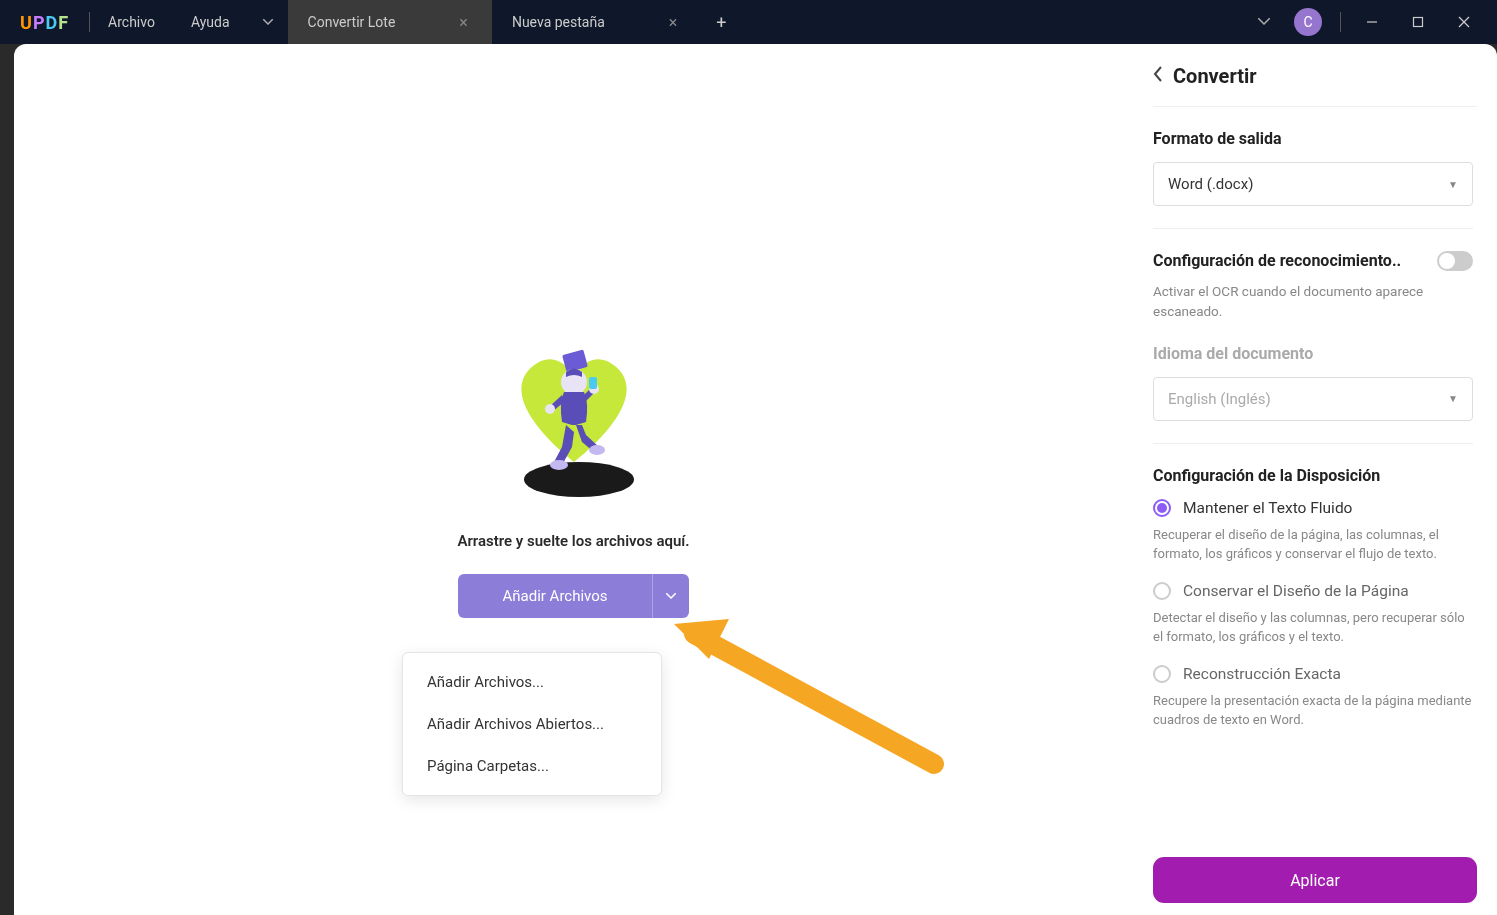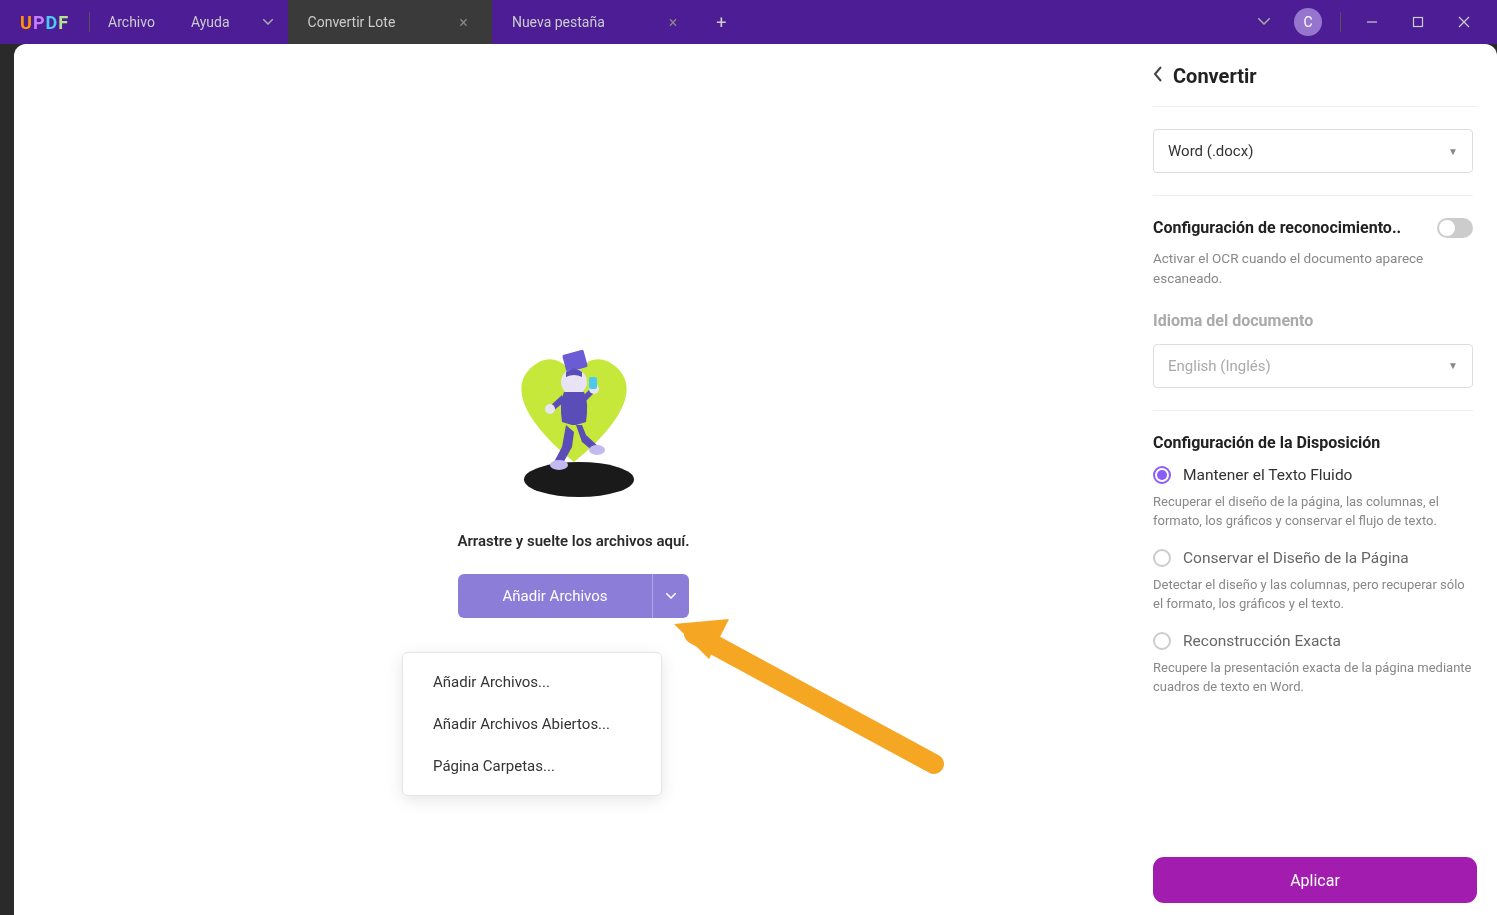--- a/index.html
+++ b/index.html
@@ -1,18 +1,18 @@
 <!DOCTYPE html>
 <html><head>
 <meta charset="utf-8">
 <style>
 * { margin: 0; padding: 0; box-sizing: border-box; font-family: -apple-system, BlinkMacSystemFont, "Segoe UI", Roboto, sans-serif; }
 body { background: #2a2a2a; width: 1497px; height: 915px; overflow: hidden; position: relative; }
 
-.titlebar { height: 44px; background: #4c1d95; display: flex; align-items: center; color: #ccc; font-size: 14px; }
+.titlebar { height: 44px; background: #0f172a; display: flex; align-items: center; color: #ccc; font-size: 14px; }
 .logo { padding: 0 20px; font-weight: bold; font-size: 18px; letter-spacing: 1px; }
 .logo .u { color: #ff9500; }
 .logo .p { color: #c77dff; }
 .logo .d { color: #4cc9f0; }
 .logo .f { color: #b5e48c; }
 .divider { width: 1px; height: 20px; background: #555; }
 .menu-item { padding: 0 18px; cursor: pointer; }
 .tab-row { display: flex; align-items: center; flex: 1; height: 100%; }
 .tab-dropdown { width: 40px; height: 100%; display: flex; align-items: center; justify-content: center; cursor: pointer; color: #aaa; }
 .tab { height: 100%; display: flex; align-items: center; padding: 0 20px; gap: 60px; cursor: pointer; position: relative; }
@@ -33,21 +33,21 @@
 .illustration { width: 180px; height: 160px; margin-bottom: 30px; position: relative; }
 .heart { position: absolute; width: 140px; height: 120px; left: 20px; top: 10px; }
 .shadow-blob { position: absolute; width: 110px; height: 35px; background: #1a1a1a; border-radius: 50%; bottom: 5px; left: 40px; }
 .person { position: absolute; width: 100px; height: 130px; left: 40px; top: 5px; }
 
 .drop-text { font-size: 15px; font-weight: 600; color: #2a2a2a; margin-bottom: 24px; }
 .add-btn-group { display: flex; background: #8b7dd8; border-radius: 6px; overflow: hidden; height: 44px; }
 .add-btn-main { padding: 0 44px; display: flex; align-items: center; color: white; font-size: 15px; cursor: pointer; border-right: 1px solid rgba(255,255,255,0.3); }
 .add-btn-caret { width: 36px; display: flex; align-items: center; justify-content: center; cursor: pointer; color: white; }
 
-.dropdown-menu { position: absolute; background: white; border: 1px solid #e5e5e5; border-radius: 6px; box-shadow: 0 4px 16px rgba(0,0,0,0.1); width: 260px; padding: 8px 6px; }
+.dropdown-menu { position: absolute; background: white; border: 1px solid #e5e5e5; border-radius: 6px; box-shadow: 0 4px 16px rgba(0,0,0,0.1); width: 260px; padding: 8px 0; }
 .dropdown-item { padding: 12px 24px; font-size: 15px; color: #333; cursor: pointer; }
 
 .arrow-annotation { position: absolute; pointer-events: none; }
 
 .side-header { display: flex; align-items: center; gap: 10px; padding-bottom: 18px; border-bottom: 1px solid #eee; }
 .side-back { cursor: pointer; color: #444; }
 .side-title { font-size: 20px; font-weight: 700; color: #222; }
 
 .section { margin-top: 22px; }
 .section-label { font-size: 16px; font-weight: 700; color: #222; margin-bottom: 14px; }
@@ -178,20 +178,21 @@
       <span class="side-back">
         <svg width="10" height="16" viewBox="0 0 10 16">
             <path d="M8 1 L2 8 L8 15" stroke="#444" stroke-width="2" fill="none"></path>
           </svg>
       </span>
       <span class="side-title">Convertir</span>
     </div>
 
     <div class="scroll-area">
       <div class="section">
+        <div class="section-label">Formato de salida</div>
         <div class="select-box">
           <span>Word (.docx)</span>
           <span class="select-caret">▼</span>
         </div>
       </div>
       <div class="hr"></div>
 
       <div class="section">
         <div class="toggle-row">
           <div class="toggle-label">Configuración de reconocimiento..</div>

